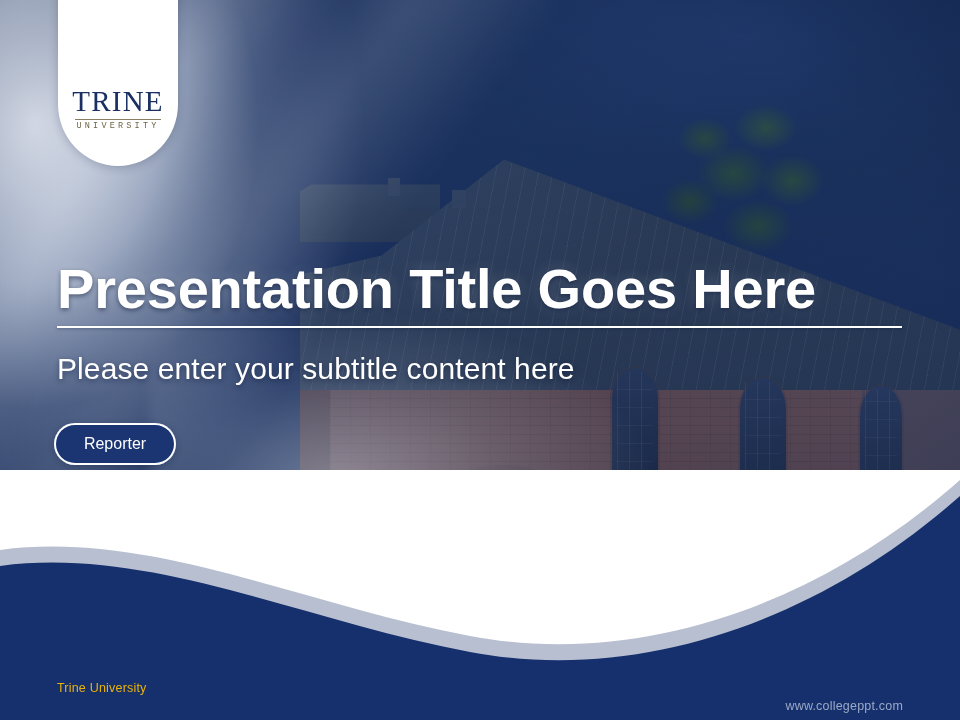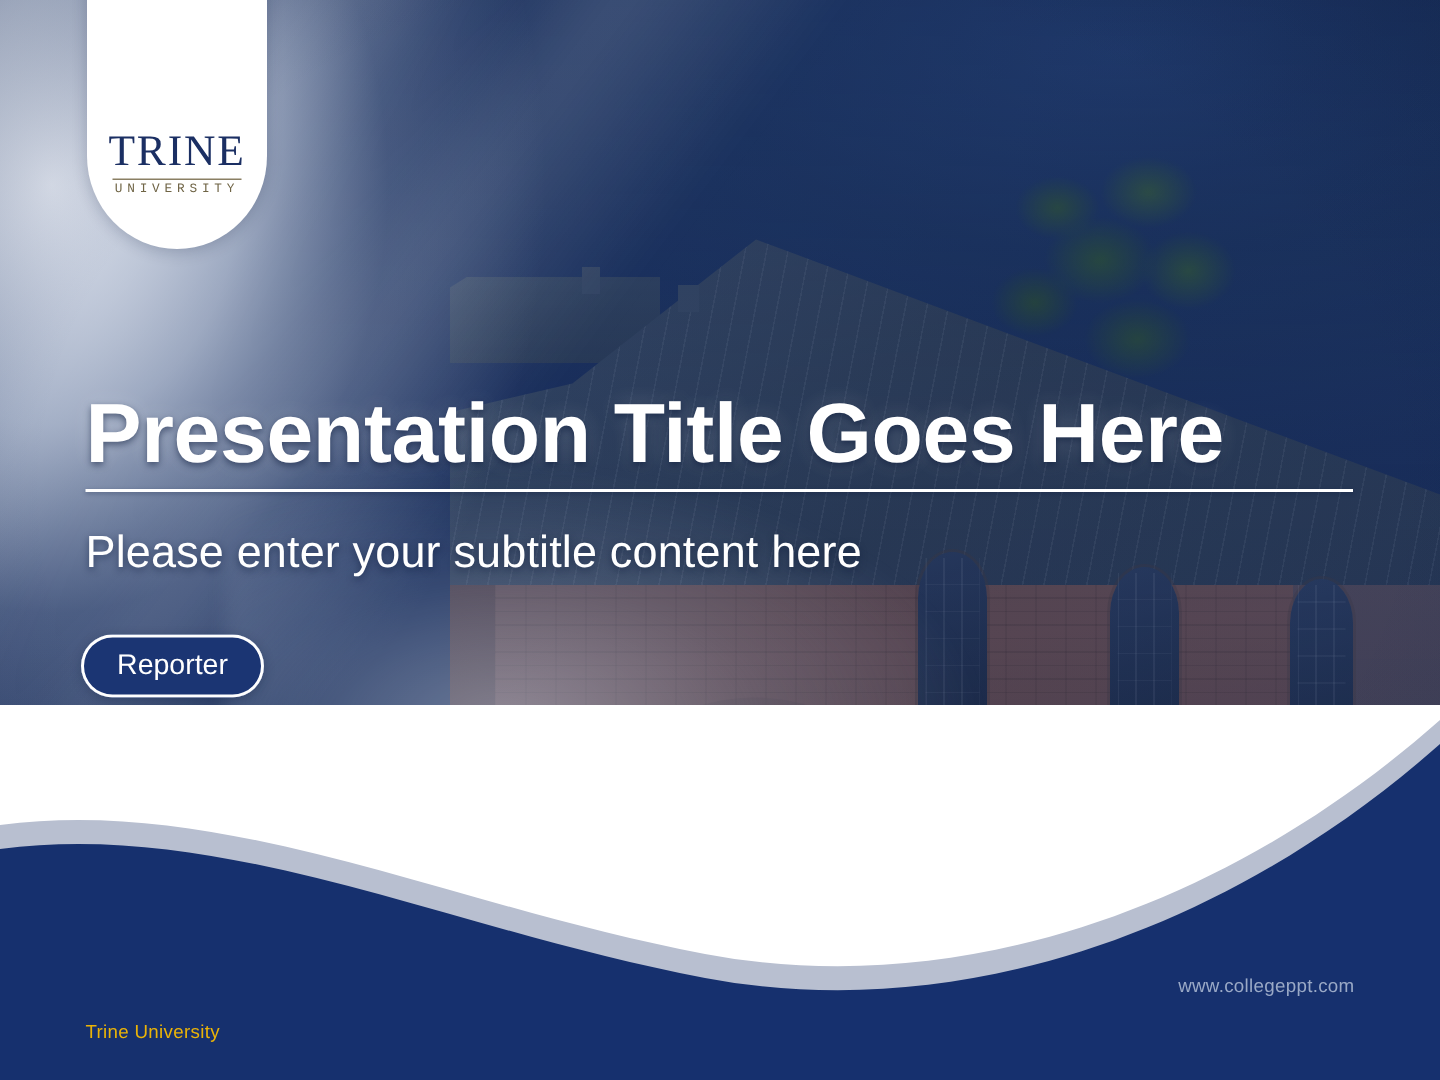--- a/index.html
+++ b/index.html
@@ -273,21 +273,21 @@
   }
   .pill-left {
     background: #1b3573;
     color: #ffffff;
     border-radius: 21px;
     height: 42px;
     display: flex;
     align-items: center;
     justify-content: center;
     padding: 16px 23px;
-    font-size: 19px;
+    font-size: 16px;
     box-shadow: inset 0 0 0 2px #ffffff;
     box-sizing: border-box;
     min-width: 122px;
   }
   .pill-right {
     color: #454545;
     font-size: 19px;
     padding: 0 22px 0 18px;
     display: flex;
     align-items: center;
@@ -304,21 +304,21 @@
   
   .footer-left {
     position: absolute;
     left: 57px; top: 681px;
     font-size: 12.5px;
     color: #eab308;
     letter-spacing: .2px;
   }
   .footer-right {
     position: absolute;
-    right: 57px; top: 650px;
+    right: 57px; top: 699px;
     font-size: 12.5px;
     color: #9aa9c6;
     letter-spacing: .2px;
   }
 </style>
 </head>
 <body>
 
 <div id="slide">
 

